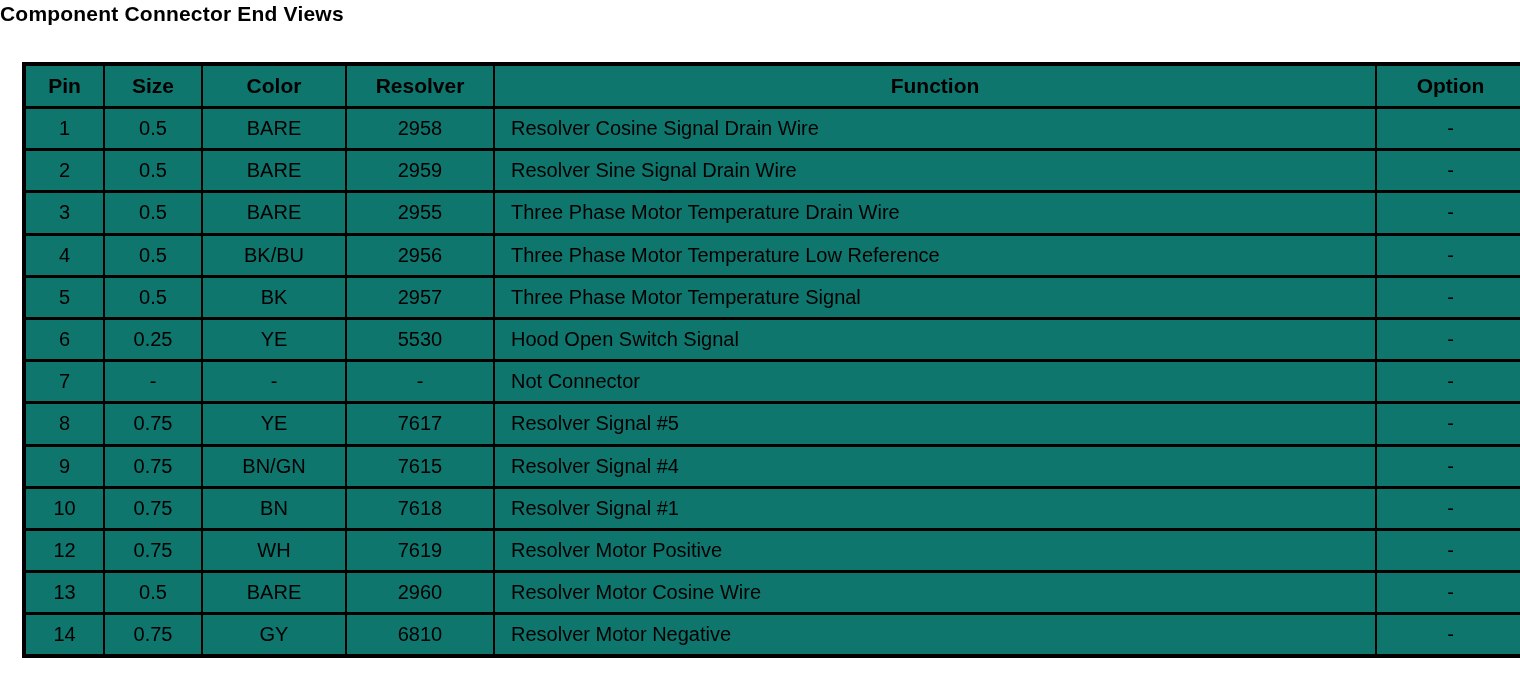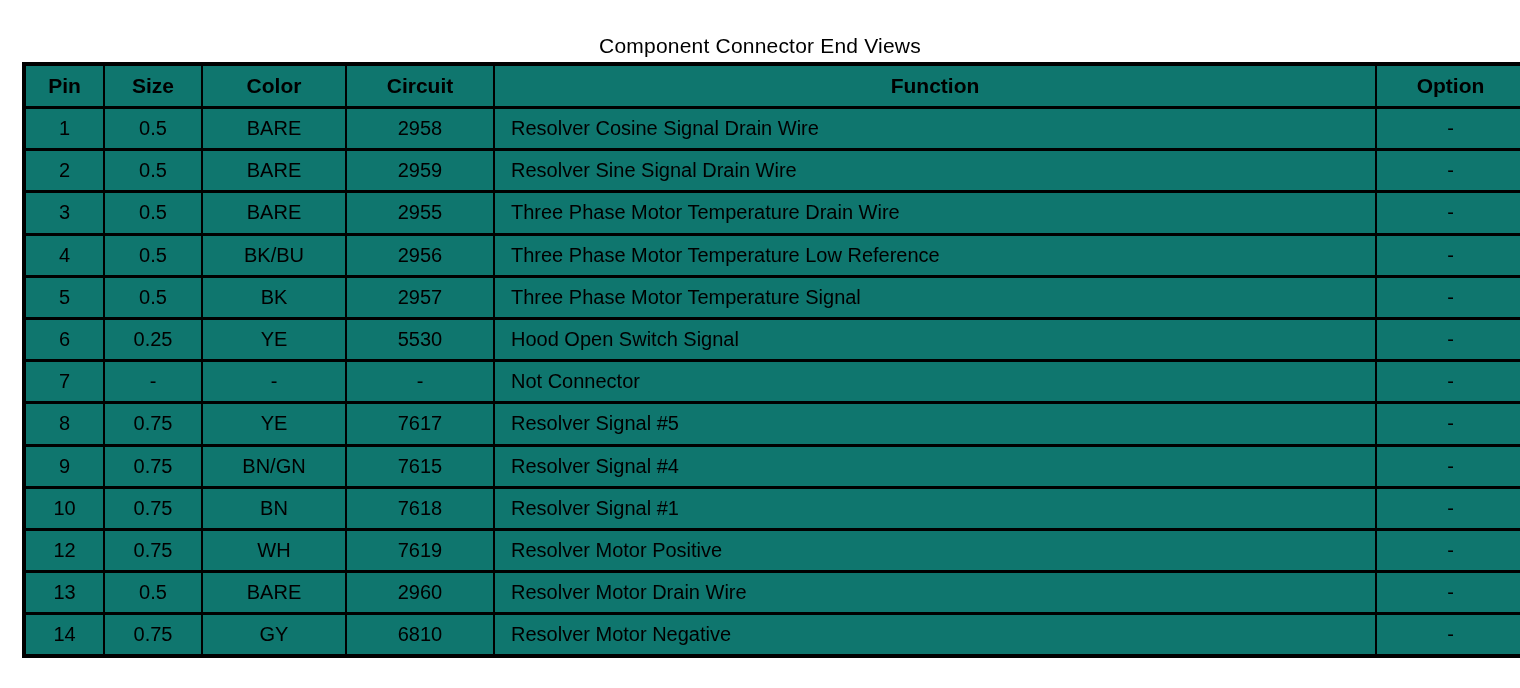--- a/index.html
+++ b/index.html
@@ -14,25 +14,23 @@
     width: 1520px;
     height: 688px;
     background: #ffffff;
     overflow: hidden;
   }
   .doc-title {
     position: absolute;
     top: 2px;
     left: 0;
     width: 100%;
-    text-align: center;
     font-size: 21px;
-    font-weight: normal;
+    font-weight: bold;
     letter-spacing: 0.2px;
-    margin-top: 32px;
   }
   table.pinout {
     position: absolute;
     top: 42px;
     left: 22px;
     width: 1506px;
     border-collapse: collapse;
     table-layout: fixed;
     border: 4px solid #000000;
     background: #0f766e;
@@ -85,21 +83,21 @@
       <col class="c-color">
       <col class="c-circuit">
       <col class="c-function">
       <col class="c-option">
     </colgroup>
     <thead>
       <tr>
           <th>Pin</th>
           <th>Size</th>
           <th>Color</th>
-          <th>Circuit</th>
+          <th>Resolver</th>
           <th>Function</th>
           <th>Option</th>
         </tr>
     </thead>
     <tbody>
         <tr>
           <td class="col-pin">1</td>
           <td class="col-size">0.5</td>
           <td class="col-color">BARE</td>
           <td class="col-circuit">2958</td>
@@ -184,21 +182,21 @@
           <td class="col-color">WH</td>
           <td class="col-circuit">7619</td>
           <td class="col-function">Resolver Motor Positive</td>
           <td class="col-option">-</td>
         </tr>
         <tr>
           <td class="col-pin">13</td>
           <td class="col-size">0.5</td>
           <td class="col-color">BARE</td>
           <td class="col-circuit">2960</td>
-          <td class="col-function">Resolver Motor Drain Wire</td>
+          <td class="col-function">Resolver Motor Cosine Wire</td>
           <td class="col-option">-</td>
         </tr>
         <tr>
           <td class="col-pin">14</td>
           <td class="col-size">0.75</td>
           <td class="col-color">GY</td>
           <td class="col-circuit">6810</td>
           <td class="col-function">Resolver Motor Negative</td>
           <td class="col-option">-</td>
         </tr>

